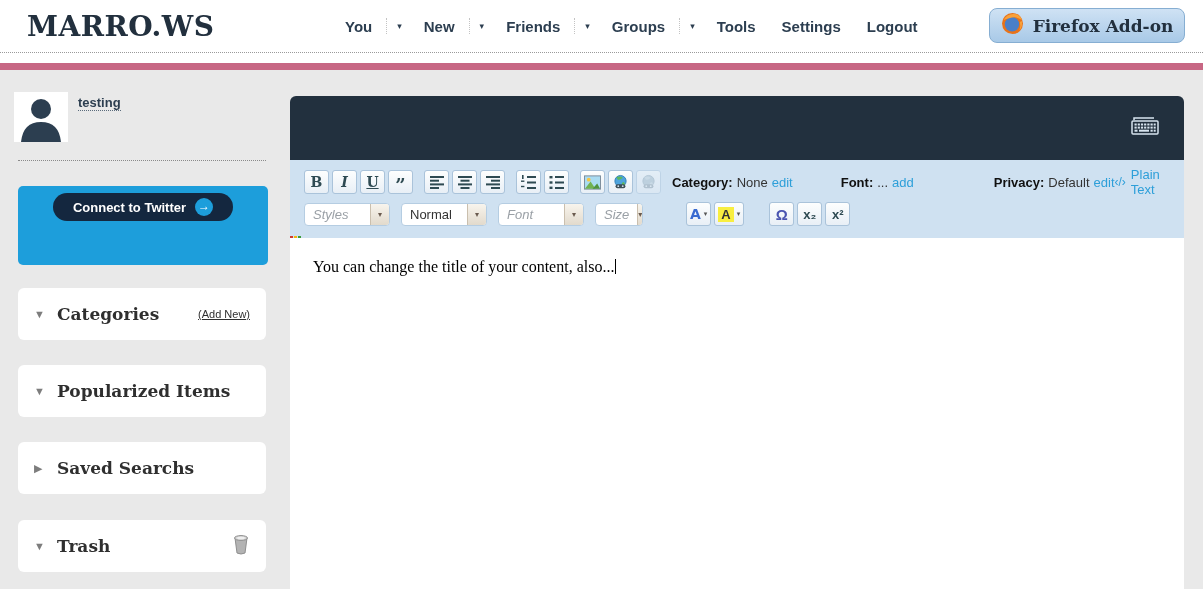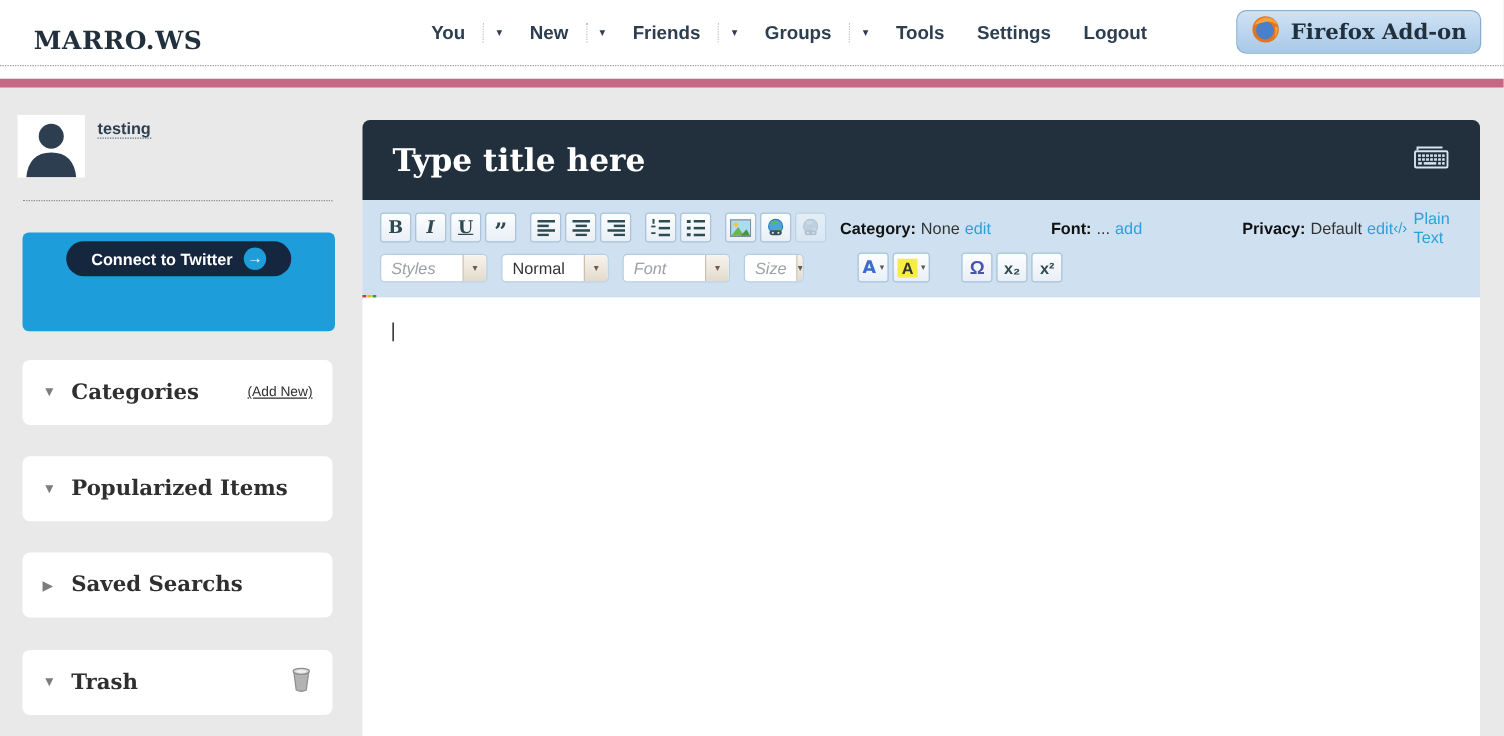--- a/index.html
+++ b/index.html
@@ -5,22 +5,22 @@
   * { margin:0; padding:0; box-sizing:border-box; }
   html,body { width:1203px; height:589px; }
   body {
     position:relative; background:#e9e9e9; overflow:hidden;
     font-family:"Liberation Sans", sans-serif; color:#2c3e50;
   }
   
   .topbar { position:absolute; top:0; left:0; width:1203px; height:63px; background:#ffffff; }
   .dotted-line { position:absolute; top:52px; left:0; width:1203px; border-top:1px dotted #9a9a9a; }
   .pinkbar { position:absolute; top:63px; left:0; width:1203px; height:7px; background:#c76784; }
-  .logo { position:absolute; left:27px; top:20px; font-family:"DejaVu Serif", serif;
-          font-weight:bold; font-size:20px; color:#22303e; letter-spacing:.5px; cursor:pointer; }
+  .logo { position:absolute; left:27px; top:10px; font-family:"DejaVu Serif", serif;
+          font-weight:bold; font-size:28px; color:#22303e; letter-spacing:.5px; cursor:pointer; }
   .nav { position:absolute; left:345px; top:0; height:52px; display:flex; align-items:center; }
   .nav-item { display:flex; align-items:center; font-weight:bold; font-size:15px; color:#2c3e50;
               cursor:pointer; margin-right:14px; }
   .nav-arrow { font-size:9px; color:#2c3e50; margin-right:22px; padding-left:10px;
                border-left:1px dotted #c3c3c3; height:16px; display:flex; align-items:center; cursor:pointer; }
   .nav-plain { margin-right:26px; }
   .ff-btn { position:absolute; right:18px; top:8px; width:196px; height:35px;
             border:1px solid #86aed2; border-radius:8px;
             background:linear-gradient(#cfe2f4,#a8c9e7);
             display:flex; align-items:center; justify-content:center; gap:9px;
@@ -177,21 +177,20 @@
   <span class="trash-ic">
     <svg width="18" height="21" viewBox="0 0 18 21">
       <path d="M3,4 L5,19 Q9,21 13,19 L15,4 Z" fill="#b3b3b3" stroke="#8e8e8e" stroke-width="1"></path>
       <ellipse cx="9" cy="4" rx="6.5" ry="2.4" fill="#d6d6d6" stroke="#8e8e8e" stroke-width="1"></ellipse>
       <ellipse cx="9" cy="4" rx="4" ry="1.3" fill="#efefef"></ellipse>
     </svg>
   </span>
 </div>
 
 <div class="title-bar">
-  <span class="title-text">Type title here</span>
   <span class="kbd-ic">
     <svg width="30" height="20" viewBox="0 0 30 20">
       <path d="M4,4 L4,2 L24,2" stroke="#d8e4ef" stroke-width="1.5" fill="none"></path>
       <rect x="2" y="5" width="26" height="13" rx="1" fill="none" stroke="#d8e4ef" stroke-width="1.5"></rect>
       <g fill="#d8e4ef">
         <rect x="4.5" y="7.5" width="2.2" height="2"></rect>
           <rect x="7.7" y="7.5" width="2.2" height="2"></rect>
           <rect x="10.9" y="7.5" width="2.2" height="2"></rect>
           <rect x="14.1" y="7.5" width="2.2" height="2"></rect>
           <rect x="17.3" y="7.5" width="2.2" height="2"></rect>
@@ -355,14 +354,14 @@
       <span class="hl-a">A</span>
       <span class="mini-arrow">▾</span>
     </div>
     <div class="btn b-omega m-omega">Ω</div>
     <div class="btn b-sub">x₂</div>
     <div class="btn b-sup">x²</div>
   </div>
 </div>
 
 <div class="content">
-  <span class="caret"></span>
+  <span>You can change the title of your content, also...</span><span class="caret"></span>
 </div>
 
 </body></html>

